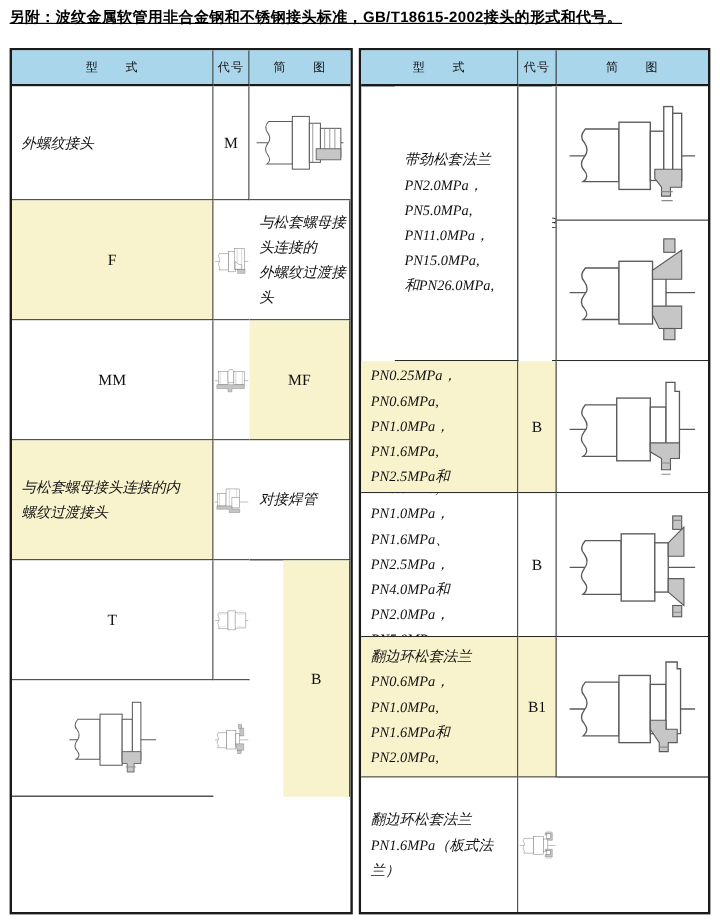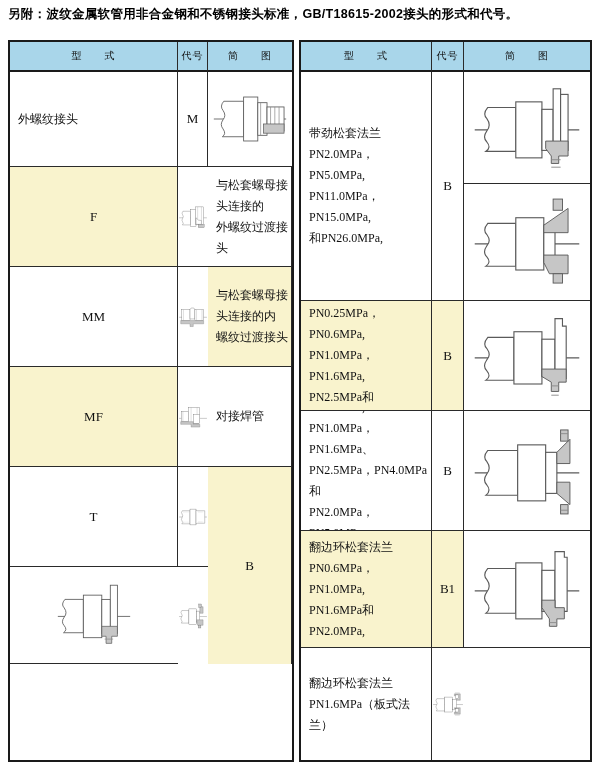--- a/index.html
+++ b/index.html
@@ -3,21 +3,21 @@
 <meta charset="utf-8">
 <style>
   html,body{margin:0;padding:0;}
   body{
     width:600px;height:768px;background:#ffffff;position:relative;
     font-family:"Liberation Sans","DejaVu Sans",sans-serif;
     -webkit-font-smoothing:antialiased;
   }
   .page-title{
     position:absolute;left:8px;top:6px;width:586px;
-    font-size:12.5px;font-weight:bold;color:#000;letter-spacing:.3px;
+    font-size:12.5px;font-weight:bold;color:#000;letter-spacing:.3px;text-decoration:underline;
   }
   .tbl{
     position:absolute;top:40px;display:grid;background:#fff;
     border:2px solid #1a1a1a;box-sizing:border-box;
   }
   #tbl-left{left:8px;grid-template-columns:168px 30px 84px;
     grid-template-rows:30px 95px 100px 100px 100px 100px 97px 96px;}
   #tbl-right{left:299px;grid-template-columns:131px 32px 126px;
     grid-template-rows:30px 112px 117px 110px 120px 117px 112px;}
   .cell{
@@ -26,28 +26,29 @@
     background:#fff;
   }
   .hdr{
     background:#a9d6ea;justify-content:center;font-size:10px;color:#111;
     border-bottom:2px solid #1a1a1a;letter-spacing:1px;
   }
   .type{
     padding:4px 3px 4px 8px;font-size:12px;line-height:1.75;
     white-space:pre-line;color:#111;
     font-family:"Liberation Serif","DejaVu Serif",serif;
+    font-style:italic;
   }
   .code{
     justify-content:center;font-size:13px;color:#111;
     font-family:"Liberation Serif","DejaVu Serif",serif;
   }
   .diag{justify-content:center;border-right:none;}
   .hl{background:#f9f3cd;}
-  .span2{grid-row:span 2;}
+  .span2{grid-row:span 2;margin-left:28px;}
   .nb{border-bottom:none;}
   svg .ln{stroke:#5a5a5a;stroke-width:1.2;fill:none;}
   svg .fl{fill:#ffffff;stroke:#5a5a5a;stroke-width:1.2;}
   svg .gy{fill:#c6c6c6;stroke:#5a5a5a;stroke-width:1;}
   svg .th{stroke:#8a8a8a;stroke-width:1;}
 </style>
 </head>
 <body>
 
 <div class="page-title">另附：波纹金属软管用非合金钢和不锈钢接头标准，GB/T18615-2002接头的形式和代号。</div>
@@ -97,23 +98,23 @@
       <rect class="fl" x="14" y="18" width="30" height="40"></rect>
       <line class="th" x1="20" y1="18" x2="20" y2="58"></line>
       <path class="fl" d="M48 12 l10 0 l4 6 l0 34 l-18 0 l0 -34 Z"></path>
       <rect class="fl" x="62" y="18" width="32" height="40"></rect>
       <line class="th" x1="68" y1="18" x2="68" y2="58"></line>
       <line class="th" x1="88" y1="18" x2="88" y2="58"></line>
       <path class="gy" d="M10 58 L94 58 L94 70 L56 70 L56 80 L44 80 L44 70 L10 70 Z"></path>
     </svg>
   </div>
 
+  <div class="cell code hl">MF</div>
   <div class="cell type hl">与松套螺母接头连接的内
 螺纹过渡接头</div>
-  <div class="cell code hl">MF</div>
   <div class="cell diag">
     <svg width="78" height="90" viewBox="0 0 110 90">
       <line class="ln" x1="4" y1="50" x2="106" y2="50"></line>
       <rect class="fl" x="12" y="24" width="26" height="38"></rect>
       <line class="th" x1="18" y1="24" x2="18" y2="62"></line>
       <rect class="fl" x="38" y="10" width="42" height="58"></rect>
       <line class="th" x1="48" y1="10" x2="48" y2="68"></line>
       <line class="th" x1="70" y1="10" x2="70" y2="68"></line>
       <rect class="fl" x="56" y="36" width="24" height="32"></rect>
       <path class="gy" d="M10 62 L56 62 L56 72 L80 72 L80 82 L48 82 L48 72 L10 72 Z"></path>

